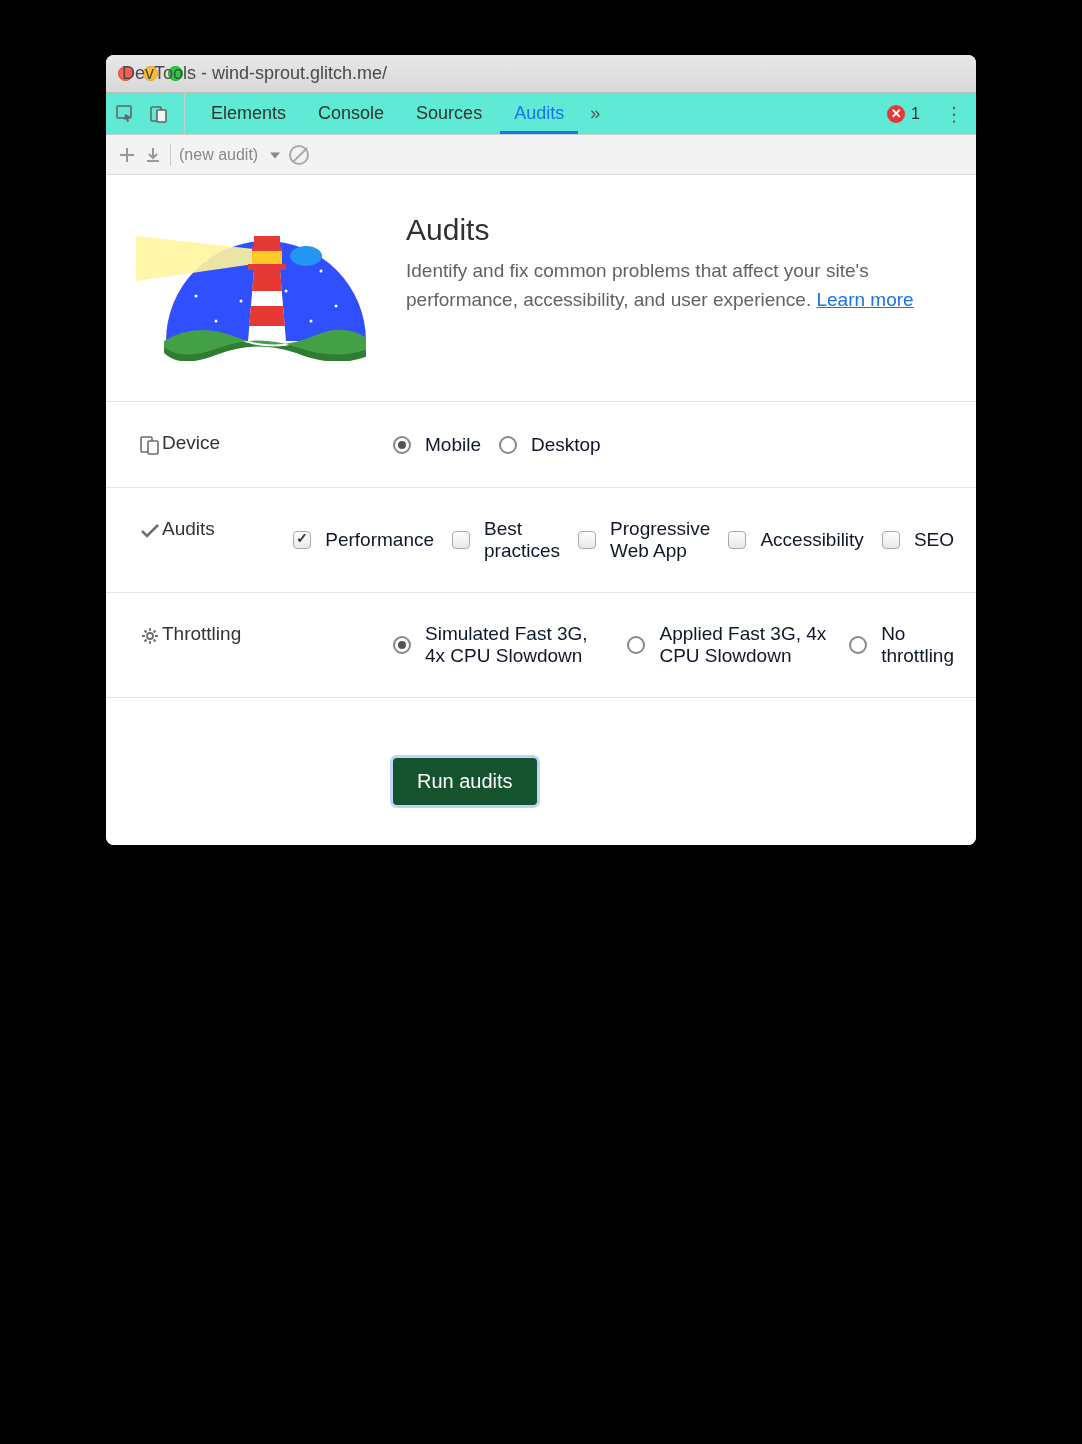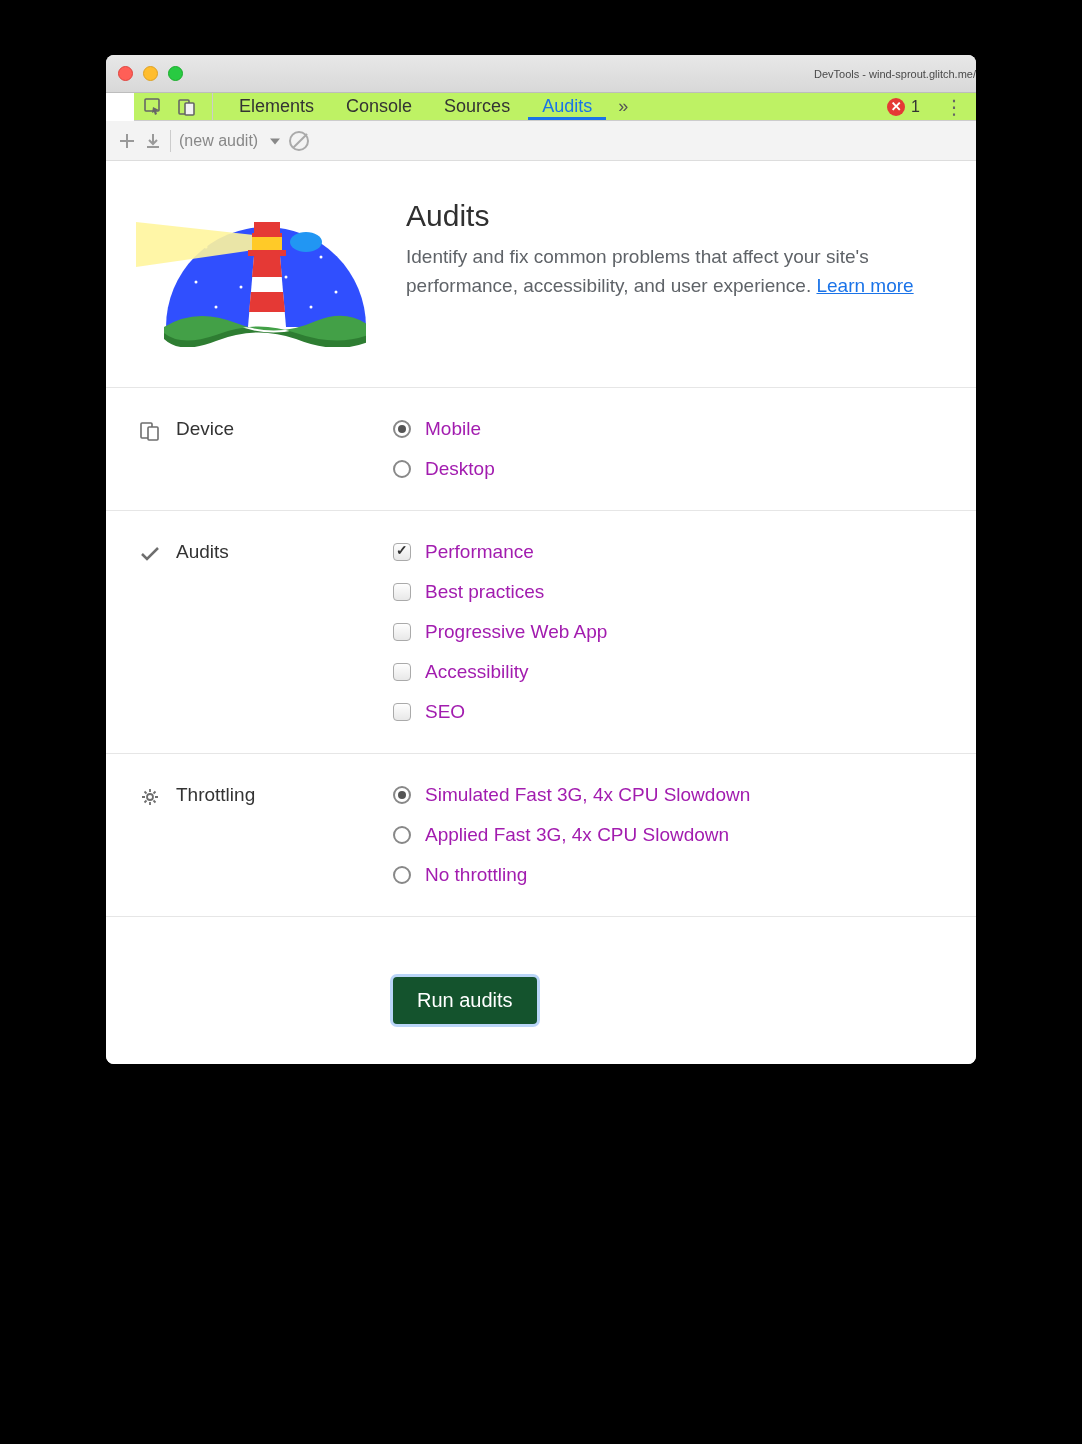--- a/index.html
+++ b/index.html
@@ -41,33 +41,32 @@
       width: 15px;
       height: 15px;
       border-radius: 50%;
     }
     .tl-red { background: #ff5f57; border: 1px solid #e0443e; }
     .tl-yellow { background: #ffbd2e; border: 1px solid #dea123; }
     .tl-green { background: #28ca42; border: 1px solid #1aad2b; }
     .titlebar-title {
       position: absolute;
       left: 16px; right: 0;
-      text-align: right;
-      font-size: 11px;
+      text-align: left;
+      font-size: 18px;
       color: #4a4a4a;
       pointer-events: none;
     }
     .tabbar {
-      height: 28px;
-      background: #bef264;
+      height: 42px;
+      background: #5eead4;
       border-bottom: 1px solid #ccc;
       display: flex;
       align-items: stretch;
       padding-left: 6px;
-      margin-left: 28px;
     }
     .tabbar-left {
       display: flex;
       align-items: center;
       gap: 8px;
       padding-right: 12px;
       border-right: 1px solid #ccc;
       margin-right: 10px;
     }
     .tabbar .icon-btn {
@@ -218,41 +217,40 @@
       padding: 30px 22px;
       border-bottom: 1px solid #e6e6e6;
     }
     .form-section.no-border {
       border-bottom: none;
     }
     .form-label {
       width: 265px;
       display: flex;
       align-items: flex-start;
-      gap: 14px;
       font-size: 19px;
       color: #333;
       padding-left: 10px;
     }
     .form-label .label-icon {
       width: 24px;
       height: 24px;
       color: #6e6e6e;
       display: flex;
       align-items: center;
       justify-content: center;
       margin-top: 1px;
     }
     .form-options {
       flex: 1;
       display: flex;
-      flex-direction: column;
+      flex-direction: row;
       gap: 18px;
       font-size: 19px;
-      color: #a21caf;
+      color: #0f172a;
     }
     .opt {
       display: flex;
       align-items: center;
       gap: 14px;
       cursor: pointer;
     }
     .radio {
       width: 18px;
       height: 18px;

